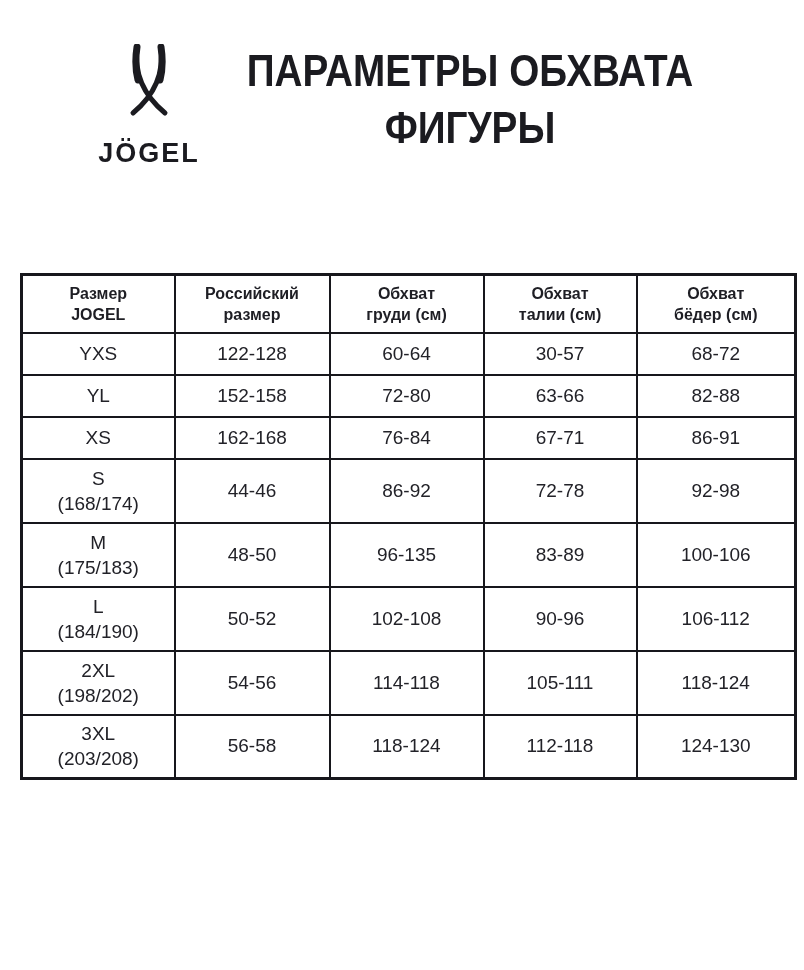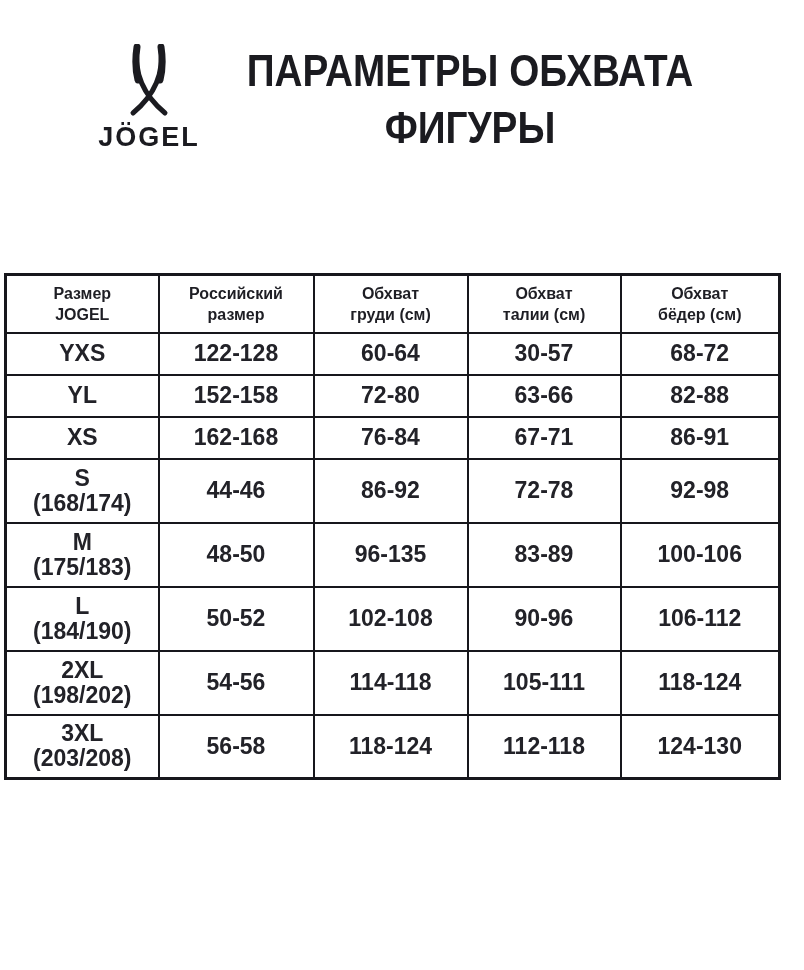--- a/index.html
+++ b/index.html
@@ -17,21 +17,21 @@
   .logo {
     position: absolute;
     left: 93px;
     top: 44px;
     width: 112px;
     text-align: center;
   }
   .logo-symbol { display: block; margin: 0 auto; }
   .logo-wordmark {
     display: block;
-    margin-top: 4px;
+    margin-top: 20px;
     font-size: 27px;
     font-weight: bold;
     letter-spacing: 2px;
     color: #1b1b20;
     white-space: nowrap;
   }
 
   
   .title {
     position: absolute;
@@ -44,21 +44,21 @@
     font-weight: bold;
     color: #1b1b20;
     transform: scaleX(0.88);
     transform-origin: 50% 50%;
     white-space: nowrap;
   }
 
   
   .size-table {
     position: absolute;
-    left: 4px;
+    left: 20px;
     top: 273px;
     width: 774px;
     border-collapse: collapse;
     table-layout: fixed;
     border: 3px solid #17171c;
   }
   .size-table th,
   .size-table td {
     border: 2px solid #17171c;
     text-align: center;
@@ -69,22 +69,22 @@
   .size-table thead tr { height: 58px; }
   .row-youth { height: 42px; }
   .row-adult { height: 64px; }
   .size-table th {
     font-size: 16px;
     font-weight: bold;
     line-height: 21px;
     color: #1e1e24;
   }
   .size-table td {
-    font-size: 23px;
-    font-weight: bold;
+    font-size: 19px;
+    font-weight: normal;
     color: #222228;
   }
   .hline { display: block; }
   .cell-line { display: block; line-height: 25px; }
 </style>
 </head>
 <body>
 
 <div class="logo">
   <svg class="logo-symbol" width="54" height="74" viewBox="0 0 54 74" fill="none" xmlns="http://www.w3.org/2000/svg">

